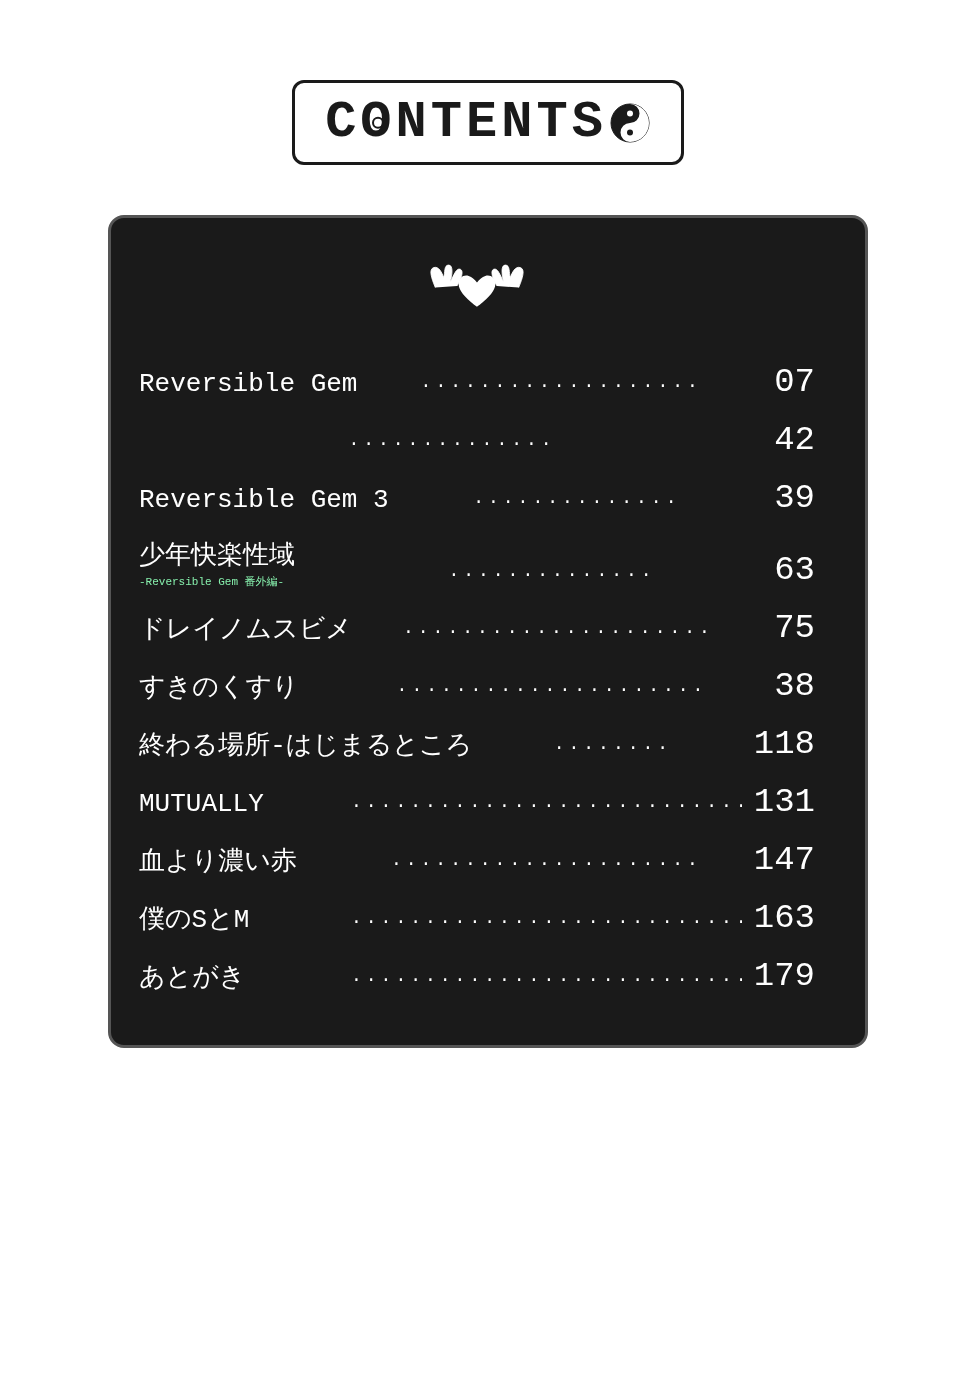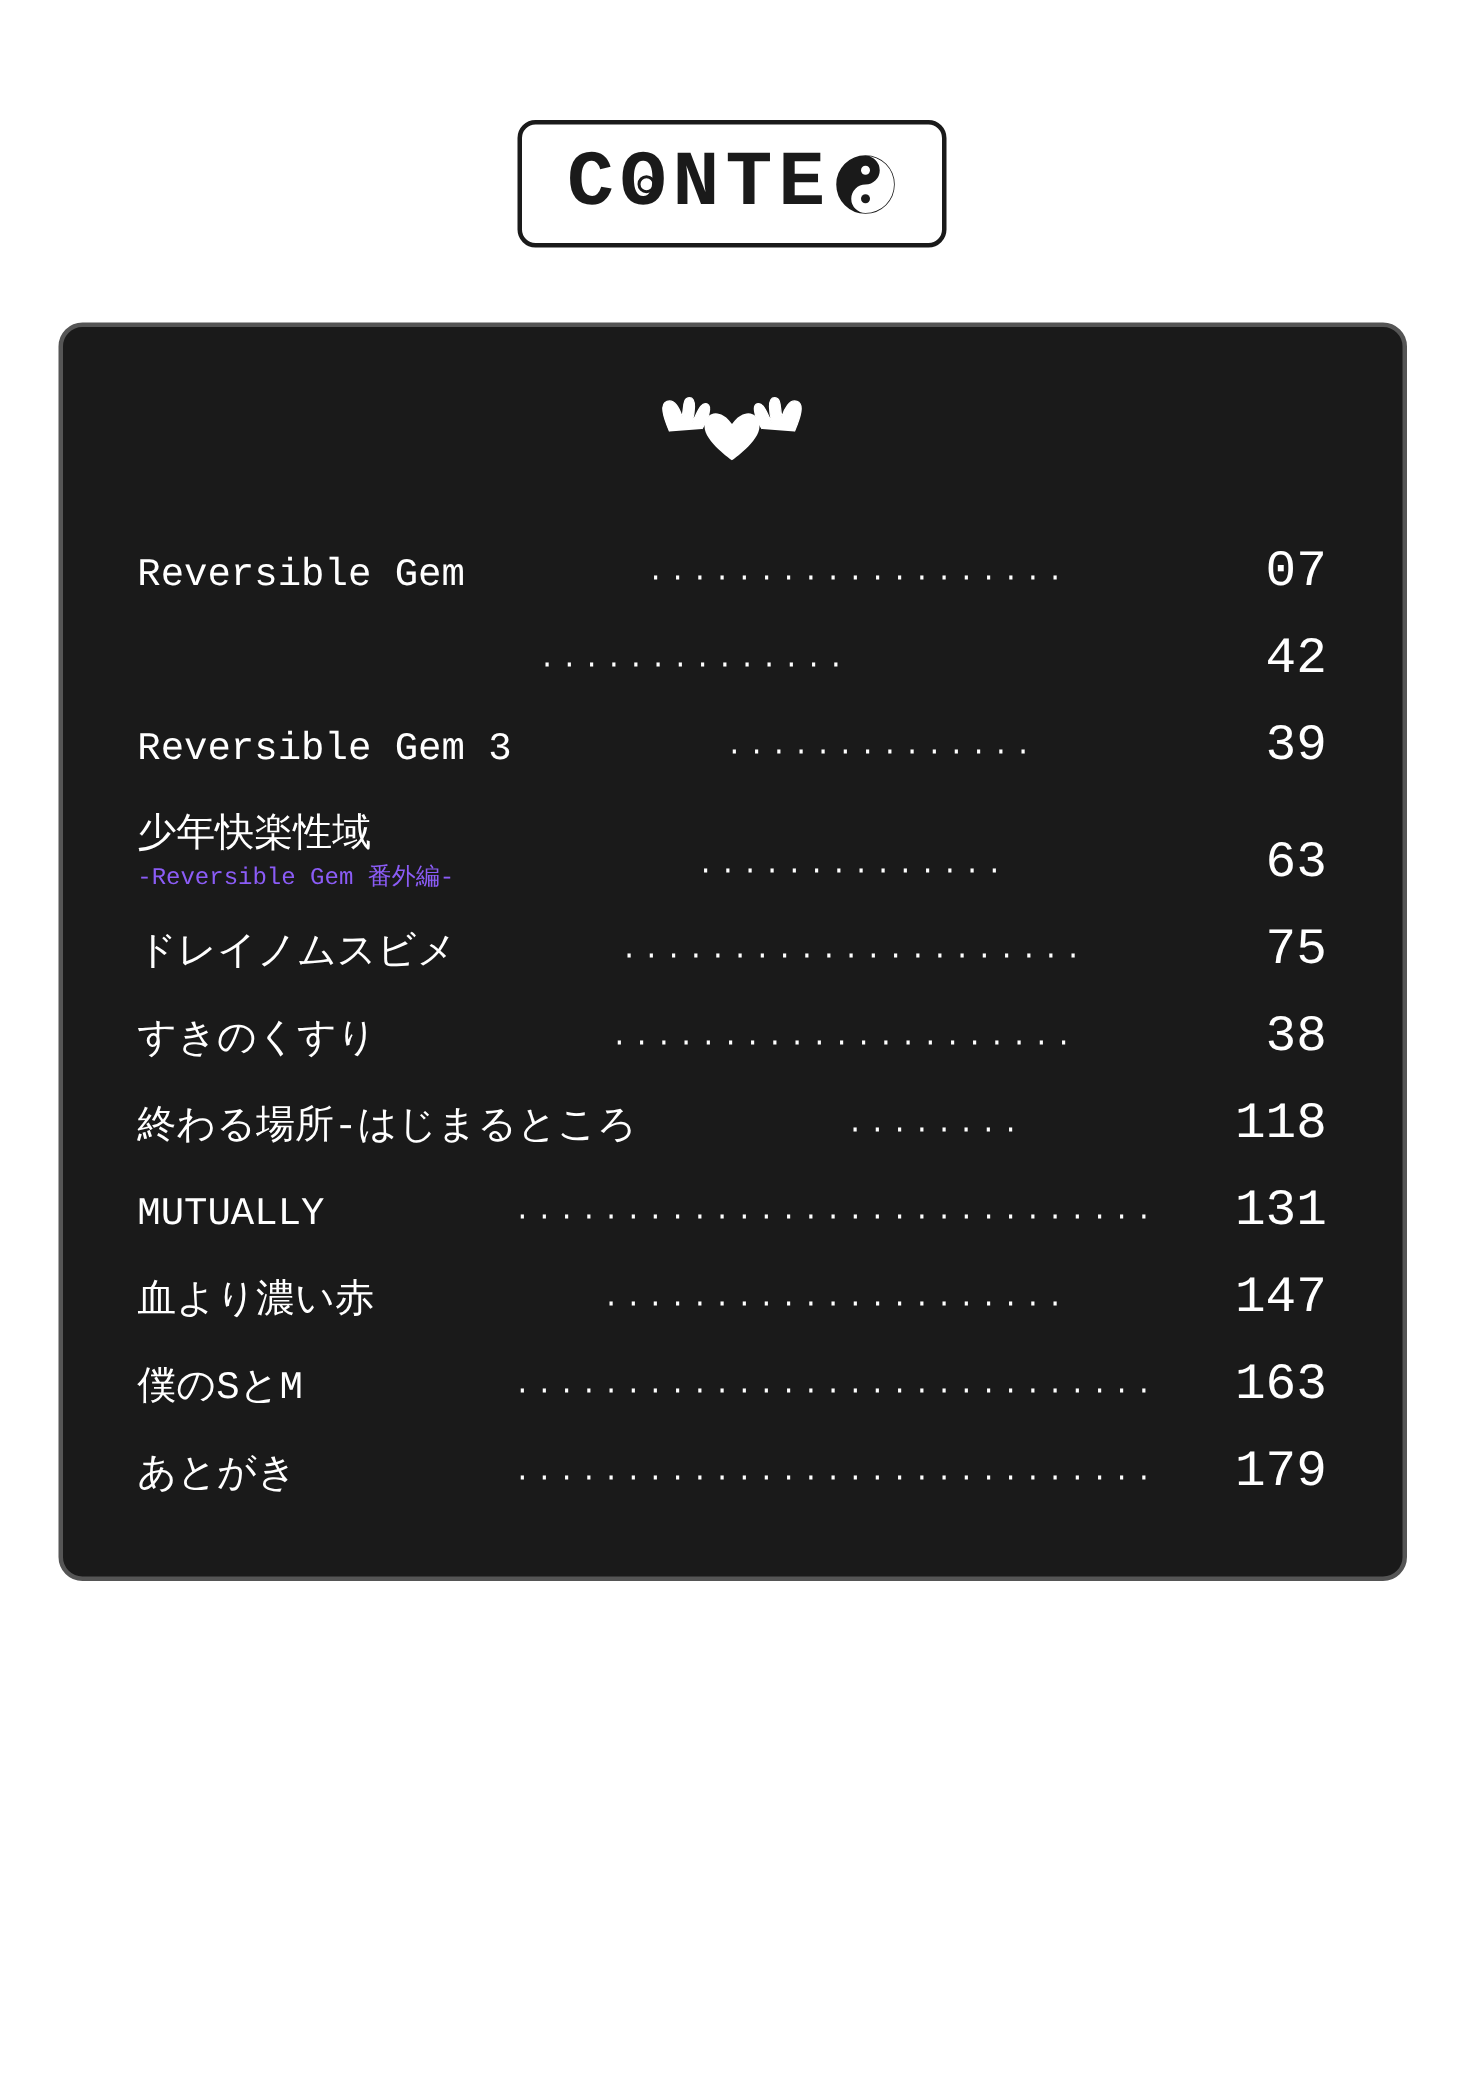--- a/index.html
+++ b/index.html
@@ -48,25 +48,25 @@
       letter-spacing: 4px;
       font-family: 'Courier New', monospace;
       text-transform: uppercase;
       display: flex;
       align-items: center;
       gap: 0;
     }
 
     
     .contents-box {
-      width: 899px;
+      width: 760px;
       background: #1a1a1a;
       border-radius: 16px;
       border: 3px solid #555;
-      padding: 30px 50px 40px 50px;
+      padding: 30px 50px 40px 28px;
       display: flex;
       flex-direction: column;
       align-items: center;
     }
 
     
     .winged-heart {
       margin-bottom: 30px;
       margin-top: 10px;
     }
@@ -101,22 +101,22 @@
 
     .toc-title {
       font-size: 26px;
       color: #ffffff;
       font-family: 'Courier New', monospace;
       font-weight: 400;
       white-space: nowrap;
     }
 
     .toc-subtitle {
-      font-size: 16px;
-      color: #8b5cf6;
+      font-size: 11px;
+      color: #86efac;
       font-family: 'Courier New', monospace;
       font-weight: 400;
       margin-top: 2px;
     }
 
     .toc-dots {
       flex: 1;
       margin: 0 12px;
       color: #ffffff;
       font-size: 18px;
@@ -158,20 +158,21 @@
     <div class="title-text">
       <span>C</span>
       <span style="position:relative; display:inline-block;">
         O
         <span style="position:absolute; width:12px; height:12px; border:2.5px solid #1a1a1a; border-radius:50%; top:50%; left:50%; transform:translate(-50%,-52%); pointer-events:none;"></span>
       </span>
       <span>nT</span>
       <span style="position:relative; display:inline-block;">
         E
       </span>
+      <span>nTS</span>
 
       <span style="font-size:38px; margin-left:2px; display:inline-flex; align-items:center;">
         <svg width="42" height="42" viewBox="0 0 42 42">
           <circle cx="21" cy="21" r="19" fill="#1a1a1a" stroke="#1a1a1a" stroke-width="1"></circle>
           <path d="M21 2 A19 19 0 0 1 21 40 A9.5 9.5 0 0 1 21 21 A9.5 9.5 0 0 0 21 2Z" fill="white"></path>
           <circle cx="21" cy="11.5" r="3" fill="white"></circle>
           <circle cx="21" cy="30.5" r="3" fill="#1a1a1a"></circle>
         </svg>
       </span>
     </div>

